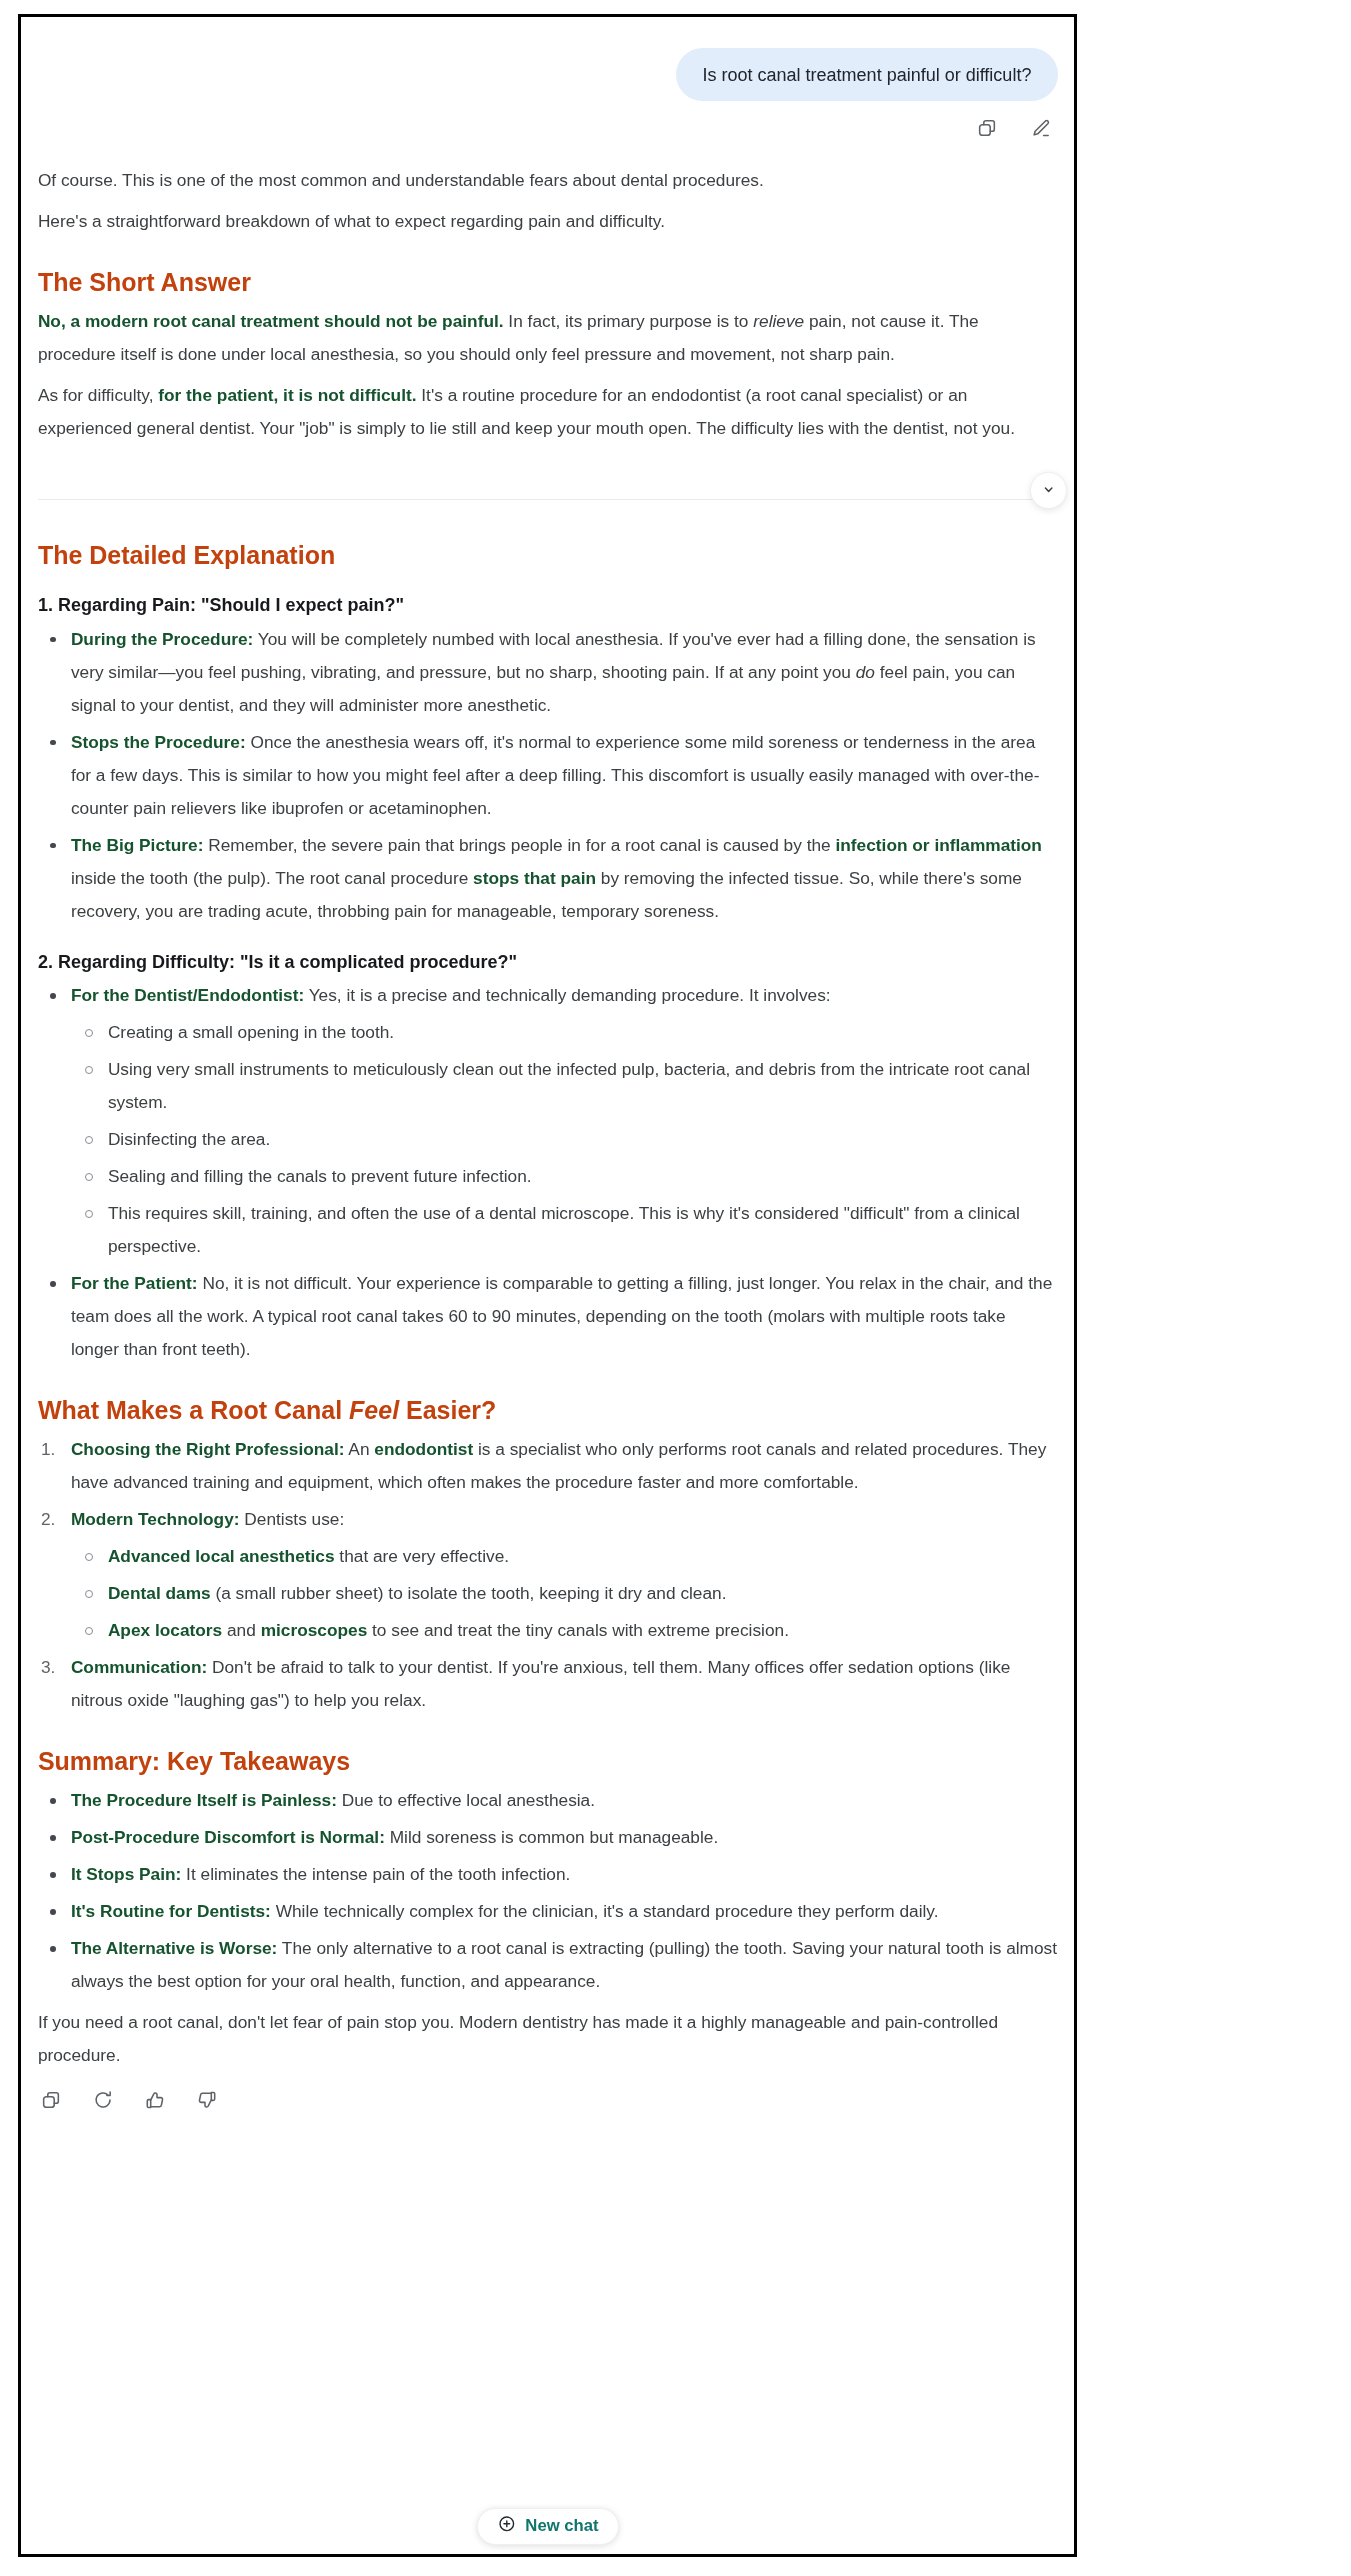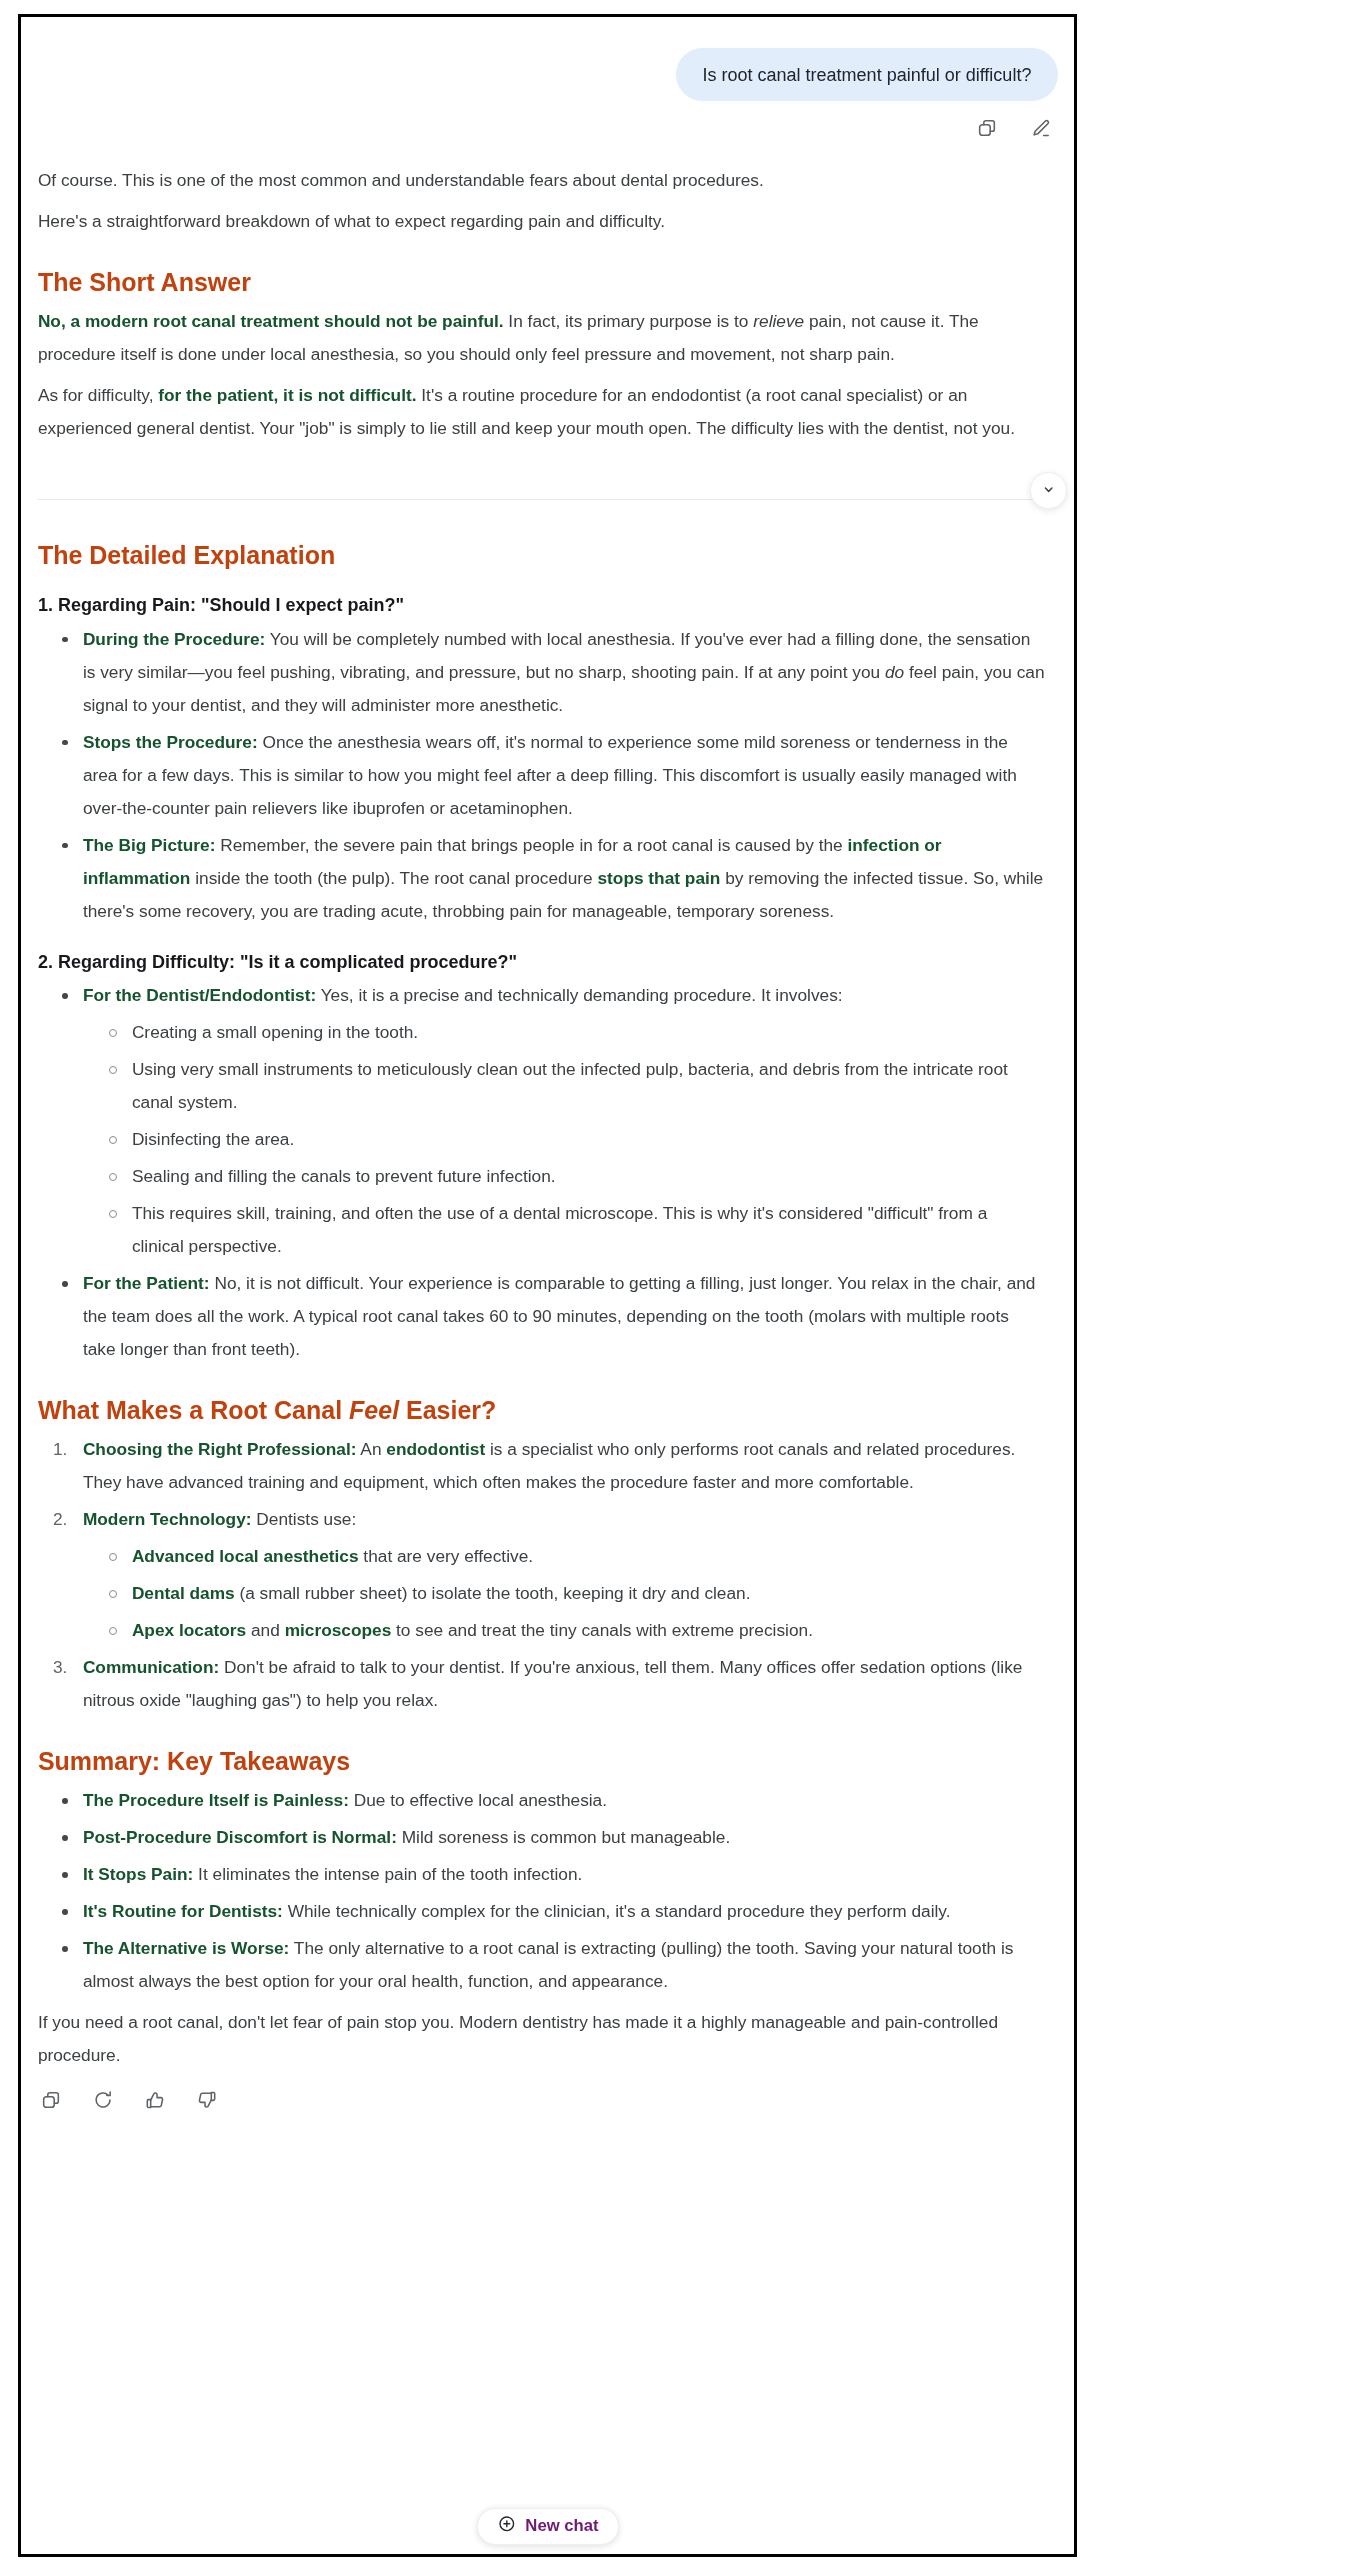--- a/index.html
+++ b/index.html
@@ -19,21 +19,21 @@
 
   
   p { font-size:17.3px; line-height:33px; color:#3c4043; margin:7.5px 0; }
   .first-p { margin-top:25px; }
   h2 { font-size:25px; line-height:31px; color:#c2410c; font-weight:700; margin:29px 0 7px 0; }
   h3 { font-size:18px; line-height:25px; color:#17191d; font-weight:700; margin:22px 0 2.3px 0; }
   .b { font-weight:700; color:#14532d; }
   .i { font-style:italic; }
 
   ul, ol { list-style:none; margin:4.6px 0; padding:0 0 0 33px; }
-  li { position:relative; font-size:17.3px; line-height:33px; color:#3c4043; margin:4px 12px; }
+  li { position:relative; font-size:17.3px; line-height:33px; color:#3c4043; margin:4px 0; }
   ul.dots > li::before { content:""; position:absolute; left:-21px; top:14px; width:5.8px; height:5.8px;
     border-radius:50%; background:#43484e; }
   ul.circles { padding-left:37px; margin:2.3px 0 0 0; }
   ul.circles > li::before { content:""; position:absolute; left:-23px; top:12.7px; width:6.3px; height:6.3px;
     border-radius:50%; background:transparent; border:1.4px solid #878c93; }
   ol.nums { counter-reset:n; }
   ol.nums > li::before { counter-increment:n; content:counter(n) "."; position:absolute; left:-30px;
     color:#5f6368; }
 
   
@@ -43,21 +43,21 @@
     background:#fff; border:0.6px solid #edeff2; box-shadow:0 1.7px 7px rgba(0,0,0,.10);
     display:flex; align-items:center; justify-content:center; cursor:pointer; color:#3c4043; padding:0; }
   .collapse-btn svg { width:17.3px; height:17.3px; }
 
   .resp-actions { display:flex; gap:30px; margin:17.3px 0 0 2.3px; }
 
   
   .footer { position:absolute; left:0; right:0; bottom:9.2px; display:flex; justify-content:center; }
   .new-chat { display:flex; align-items:center; gap:8.6px; height:37px; padding:0 19.6px; border-radius:19.6px;
     background:#fff; border:0.9px solid #edeff1; box-shadow:0 1.2px 7px rgba(0,0,0,.13);
-    font-family:inherit; font-size:16.7px; font-weight:700; color:#701a75; cursor:pointer; }
+    font-family:inherit; font-size:16.7px; font-weight:700; color:#0f766e; cursor:pointer; }
   .new-chat svg { width:19.6px; height:19.6px; color:#24282d; }
 </style>
 </head>
 <body>
 
 <div class="frame">
   <div class="content">
 
     <div class="user-row">
       <div class="bubble">Is root canal treatment painful or difficult?</div>

